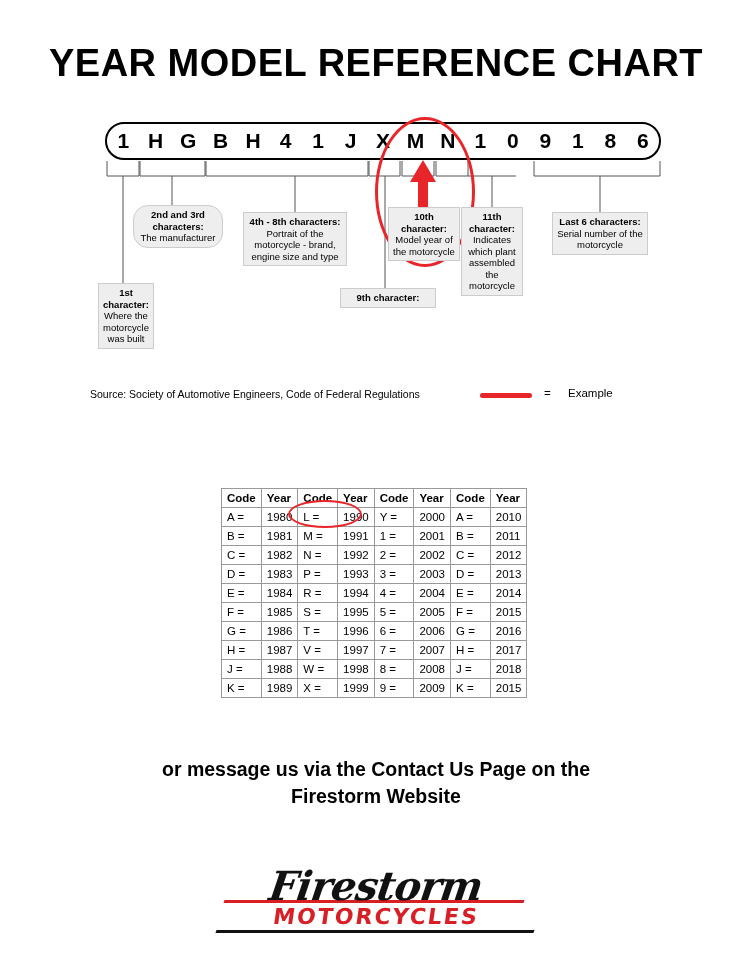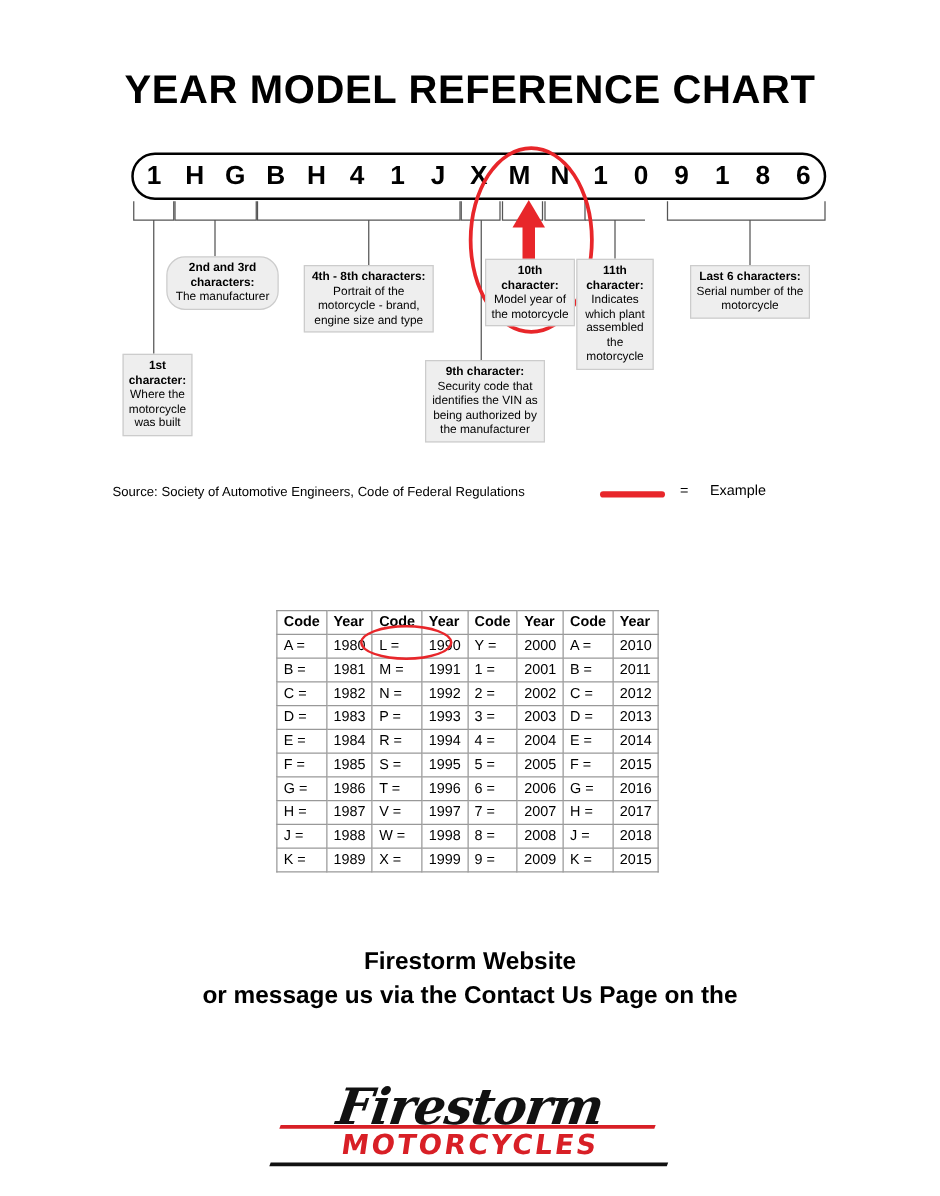--- a/index.html
+++ b/index.html
@@ -16,24 +16,23 @@
     overflow: hidden;
   }
 
   
   #page-title {
     position: absolute;
     top: 42px;
     left: 0;
     width: 752px;
     text-align: center;
-    font-size: 32px;
+    font-size: 38px;
     font-weight: bold;
     letter-spacing: 0.5px;
-    margin-top: 11px;
   }
 
   
   #vin-box {
     position: absolute;
     left: 105px;
     top: 122px;
     width: 556px;
     height: 38px;
     border: 2px solid #000;
@@ -286,21 +285,20 @@
   <span>The manufacturer</span>
 </div>
 
 <div class="note" id="note-48">
   <b>4th - 8th characters:</b><br>
   <span>Portrait of the motorcycle - brand, engine size and type</span>
 </div>
 
 <div class="note" id="note-9">
   <b>9th character:</b><br>
-  <span>Security code that identifies the VIN as being authorized by the manufacturer</span>
 </div>
 
 <div class="note" id="note-10">
   <b>10th character:</b><br>
   <span>Model year of the motorcycle</span>
 </div>
 
 <div class="note" id="note-11">
   <b>11th character:</b><br>
   <span>Indicates which plant assembled the motorcycle</span>
@@ -428,22 +426,22 @@
       <td class="code">9 =</td>
       <td class="year">2009</td>
       <td class="code">K =</td>
       <td class="year">2015</td>
     </tr>
   </tbody>
 </table>
 <div id="table-circle"></div>
 
 <div id="help-block">
+  <div>or message us via the Contact Us Page on the</div>
   <div>Firestorm Website</div>
-  <div>or message us via the Contact Us Page on the</div>
 </div>
 
 <div id="logo">
   <div id="logo-bar-top"></div>
   <div id="logo-word">Firestorm</div>
   <div id="logo-sub">MOTORCYCLES</div>
   <div id="logo-bar-bottom"></div>
 </div>
 
 </body></html>

